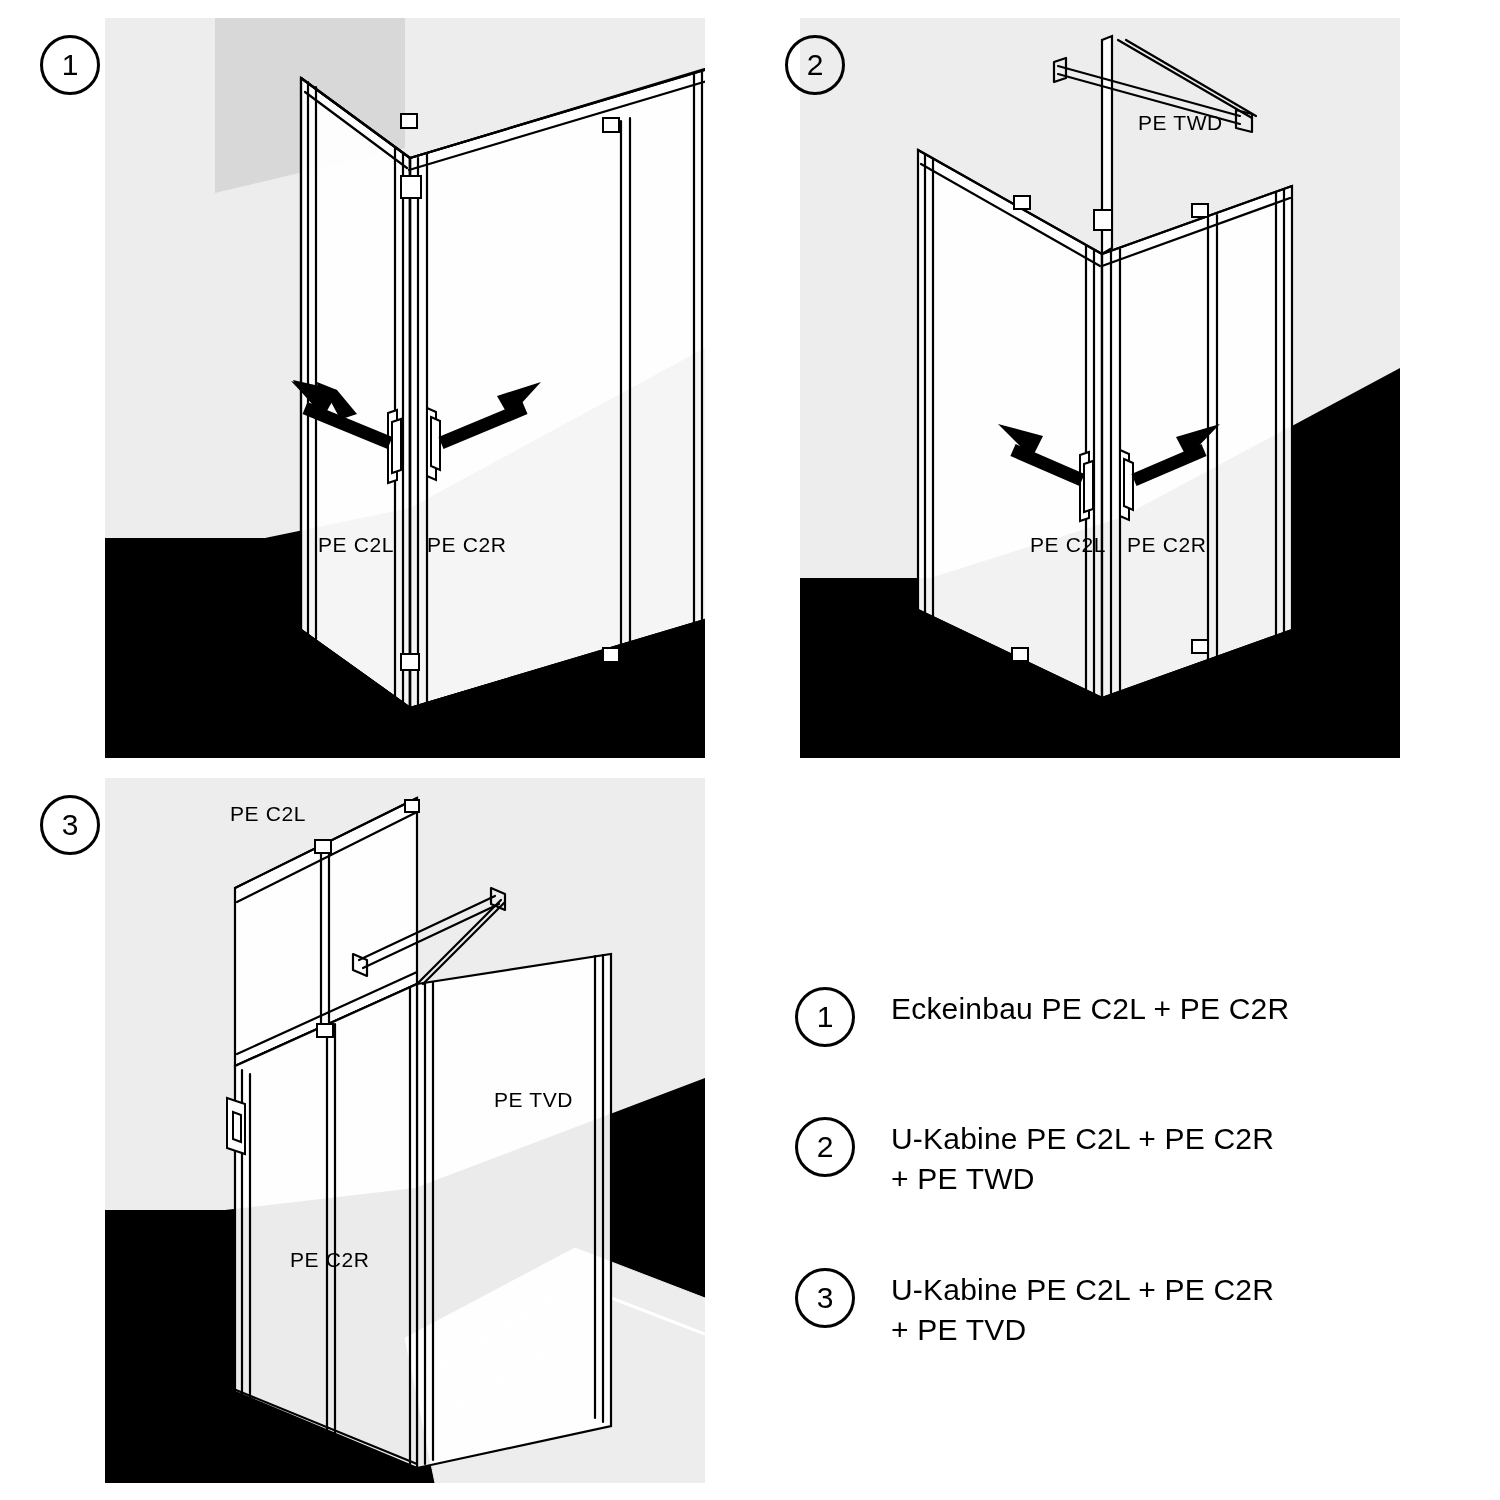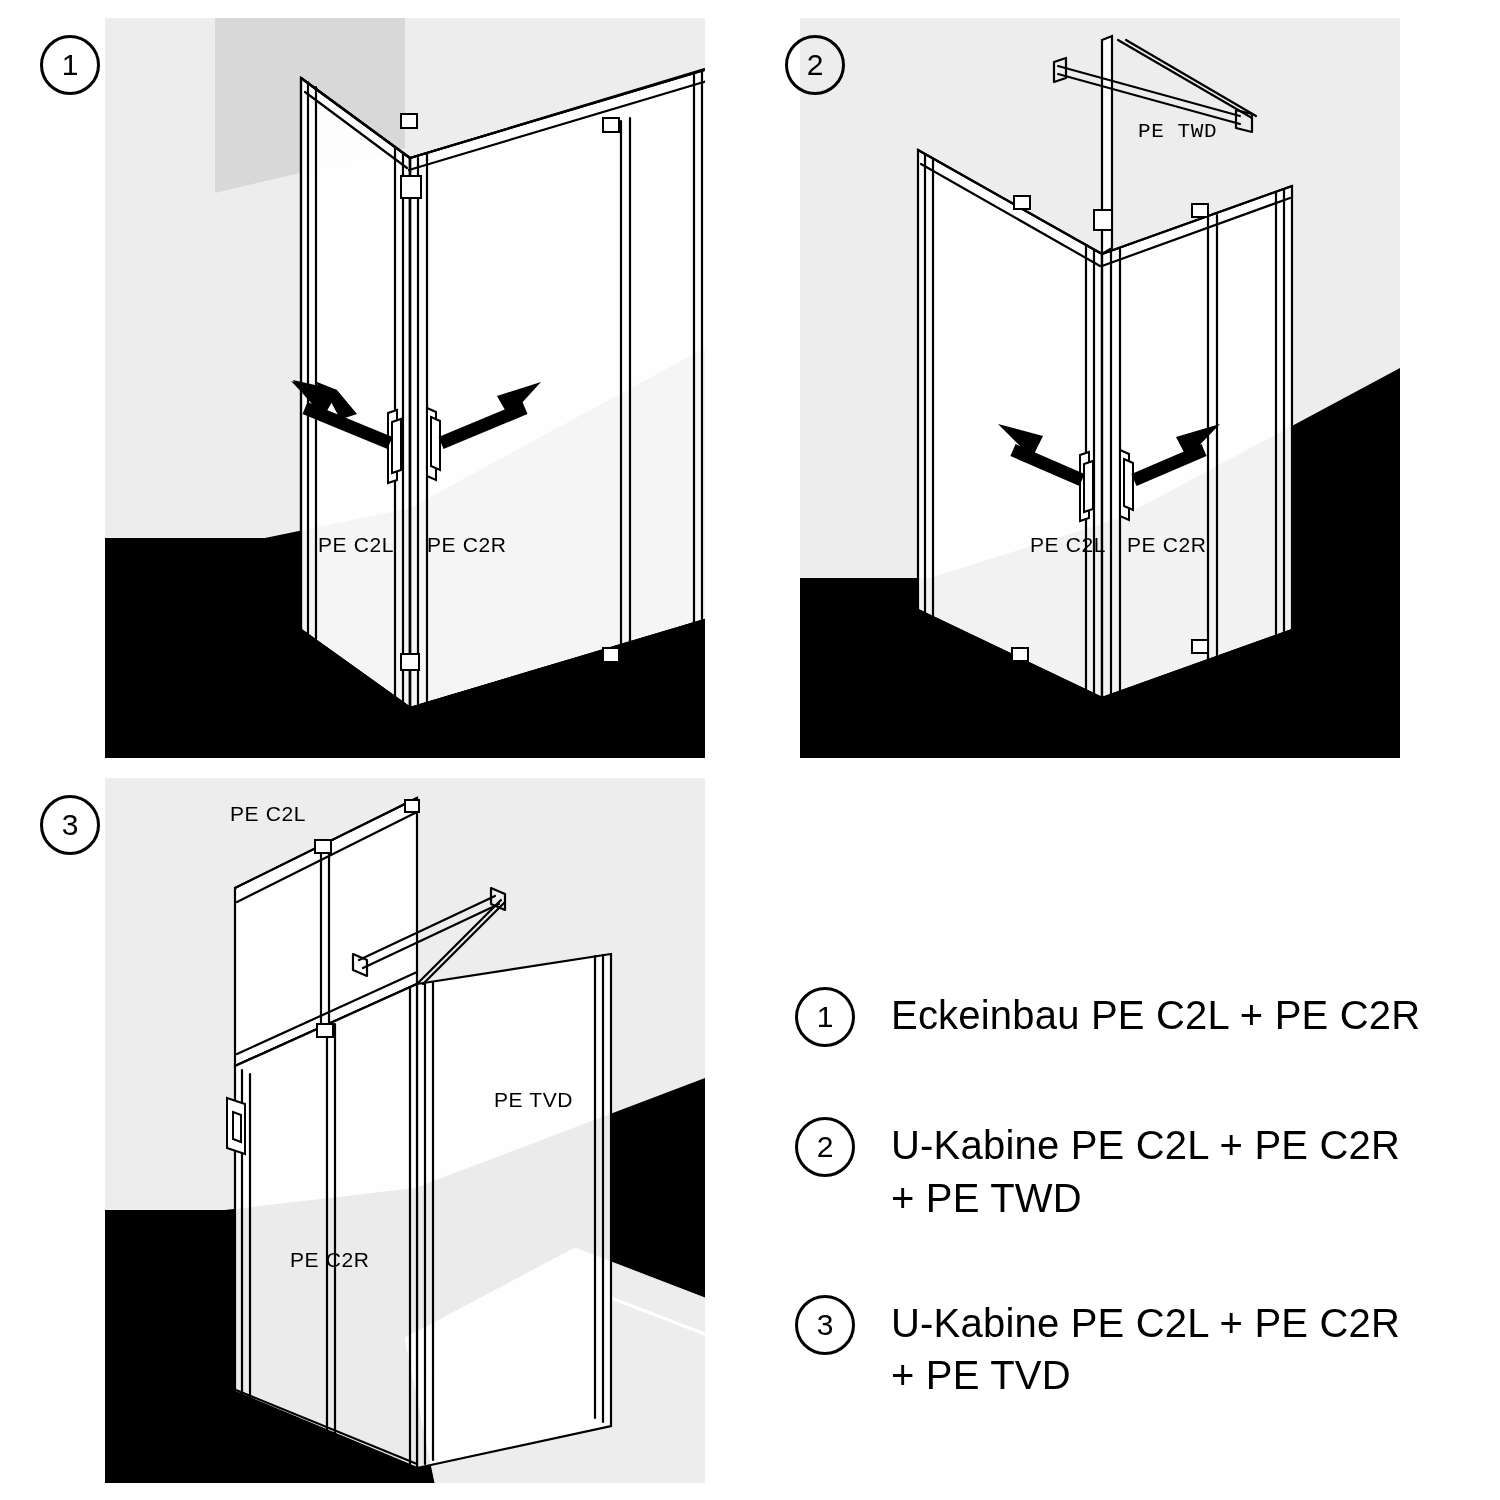--- a/index.html
+++ b/index.html
@@ -33,38 +33,38 @@
   }
   #num1{left:40px;top:35px;}
   #num2{left:785px;top:35px;}
   #num3{left:40px;top:795px;}
 
   
   .legend{position:absolute;left:795px;top:985px;width:660px;}
   .legend-row{display:flex;align-items:flex-start;margin-bottom:68px;}
   .legend-row .circnum{position:static;flex:0 0 auto;margin-right:36px;margin-top:2px;}
   .legend-text{
-    font-size:40px;line-height:1.32;letter-spacing:0.2px;
+    font-size:30px;line-height:1.32;letter-spacing:0.2px;
     white-space:pre-line;
     padding-top:4px;
   }
 
   
   .lbl{
     position:absolute;
     font-size:21px;
     letter-spacing:0.6px;
     white-space:nowrap;
     color:#000;
   }
   
   #l1a{left:318px;top:533px;}
   #l1b{left:427px;top:533px;}
   
-  #l2twd{left:1138px;top:120px;font-family:Liberation Mono, monospace;}
+  #l2twd{left:1138px;top:111px;}
   #l2a{left:1030px;top:533px;}
   #l2b{left:1127px;top:533px;}
   
   #l3a{left:230px;top:802px;}
   #l3tvd{left:494px;top:1088px;}
   #l3b{left:290px;top:1248px;}
 </style>
 </head>
 <body>
 

